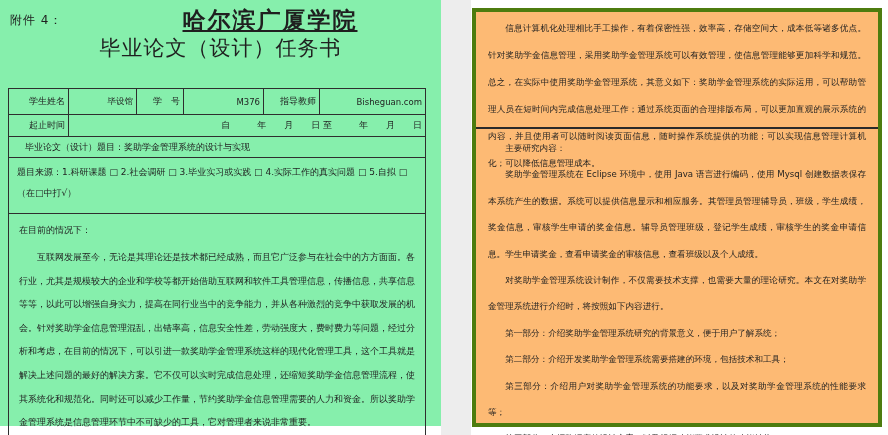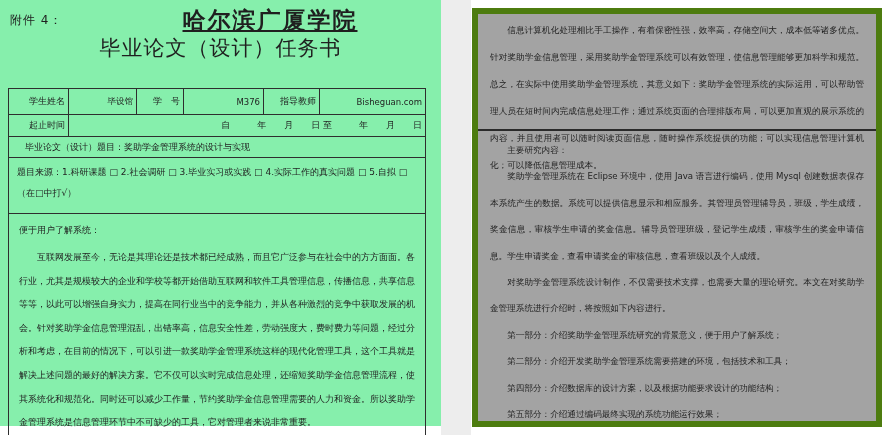--- a/index.html
+++ b/index.html
@@ -37,21 +37,21 @@
   .purpose-title{font-size:9px;line-height:16px;}
   .purpose-text{
     margin:8px 0 0 0;font-size:9px;line-height:23.6px;
     text-align:justify;text-indent:2em;
   }
   
   .page-gap{position:absolute;left:441px;top:0;width:30px;height:435px;background:#ededed;}
   
   .right-box{
     position:absolute;left:472px;top:8px;width:410px;height:419px;
-    border:6px solid #4d7c0f;background:#a3a3a3;box-sizing:border-box;
+    border:4px solid #4d7c0f;background:#fdba74;box-sizing:border-box;
   }
   .rcell1{
     height:117px;border-bottom:2px solid #2a2a2a;box-sizing:border-box;
     padding:3px 12px 0 12px;
   }
   .rcell1 p{margin:0;font-size:8.6px;line-height:27px;text-align:justify;text-indent:2em;}
   .rcell2{padding:6px 12px 0 12px;}
   .research-title{font-size:9px;line-height:26.4px;margin:0;}
   .rcell2 p{margin:0;font-size:8.6px;line-height:26.4px;text-align:justify;text-indent:2em;}
 </style>
@@ -86,37 +86,38 @@
       <td colspan="5">自　　　年　　月　　日 至　　　年　　月　　日</td>
     </tr>
     <tr class="r4">
       <td colspan="6">毕业论文（设计）题目：奖助学金管理系统的设计与实现</td>
     </tr>
     <tr class="r5">
       <td colspan="6">题目来源：1.科研课题 □ 2.社会调研 □ 3.毕业实习或实践 □ 4.实际工作的真实问题 □ 5.自拟 □ （在□中打√）</td>
     </tr>
     <tr class="r6">
       <td colspan="6">
-        <div class="purpose-title">便于用户了解系统：</div>
+        <div class="purpose-title">在目前的情况下：</div>
         <p class="purpose-text">互联网发展至今，无论是其理论还是技术都已经成熟，而且它广泛参与在社会中的方方面面。各行业，尤其是规模较大的企业和学校等都开始借助互联网和软件工具管理信息，传播信息，共享信息等等，以此可以增强自身实力，提高在同行业当中的竞争能力，并从各种激烈的竞争中获取发展的机会。针对奖助学金信息管理混乱，出错率高，信息安全性差，劳动强度大，费时费力等问题，经过分析和考虑，在目前的情况下，可以引进一款奖助学金管理系统这样的现代化管理工具，这个工具就是解决上述问题的最好的解决方案。它不仅可以实时完成信息处理，还缩短奖助学金信息管理流程，使其系统化和规范化。同时还可以减少工作量，节约奖助学金信息管理需要的人力和资金。所以奖助学金管理系统是信息管理环节中不可缺少的工具，它对管理者来说非常重要。</p>
       </td>
     </tr>
   </tbody>
     </table>
 </div>
 
 <div class="page-gap"></div>
 
 <div class="right-box">
   <div class="rcell1">
     <p>信息计算机化处理相比手工操作，有着保密性强，效率高，存储空间大，成本低等诸多优点。针对奖助学金信息管理，采用奖助学金管理系统可以有效管理，使信息管理能够更加科学和规范。总之，在实际中使用奖助学金管理系统，其意义如下：奖助学金管理系统的实际运用，可以帮助管理人员在短时间内完成信息处理工作；通过系统页面的合理排版布局，可以更加直观的展示系统的内容，并且使用者可以随时阅读页面信息，随时操作系统提供的功能；可以实现信息管理计算机化；可以降低信息管理成本。</p>
   </div>
   <div class="rcell2">
     <p class="research-title">主要研究内容：</p>
     <p>奖助学金管理系统在 Eclipse 环境中，使用 Java 语言进行编码，使用 Mysql 创建数据表保存本系统产生的数据。系统可以提供信息显示和相应服务。其管理员管理辅导员，班级，学生成绩，奖金信息，审核学生申请的奖金信息。辅导员管理班级，登记学生成绩，审核学生的奖金申请信息。学生申请奖金，查看申请奖金的审核信息，查看班级以及个人成绩。</p>
     <p>对奖助学金管理系统设计制作，不仅需要技术支撑，也需要大量的理论研究。本文在对奖助学金管理系统进行介绍时，将按照如下内容进行。</p>
     <p>第一部分：介绍奖助学金管理系统研究的背景意义，便于用户了解系统；</p>
     <p>第二部分：介绍开发奖助学金管理系统需要搭建的环境，包括技术和工具；</p>
+    <p>第三部分：介绍用户对奖助学金管理系统的功能要求，以及对奖助学金管理系统的性能要求等；</p>
     <p>第四部分：介绍数据库的设计方案，以及根据功能要求设计的功能结构；</p>
     <p>第五部分：介绍通过编码最终实现的系统功能运行效果；</p>
 
   </div>
 </div>
 
 </body></html>

